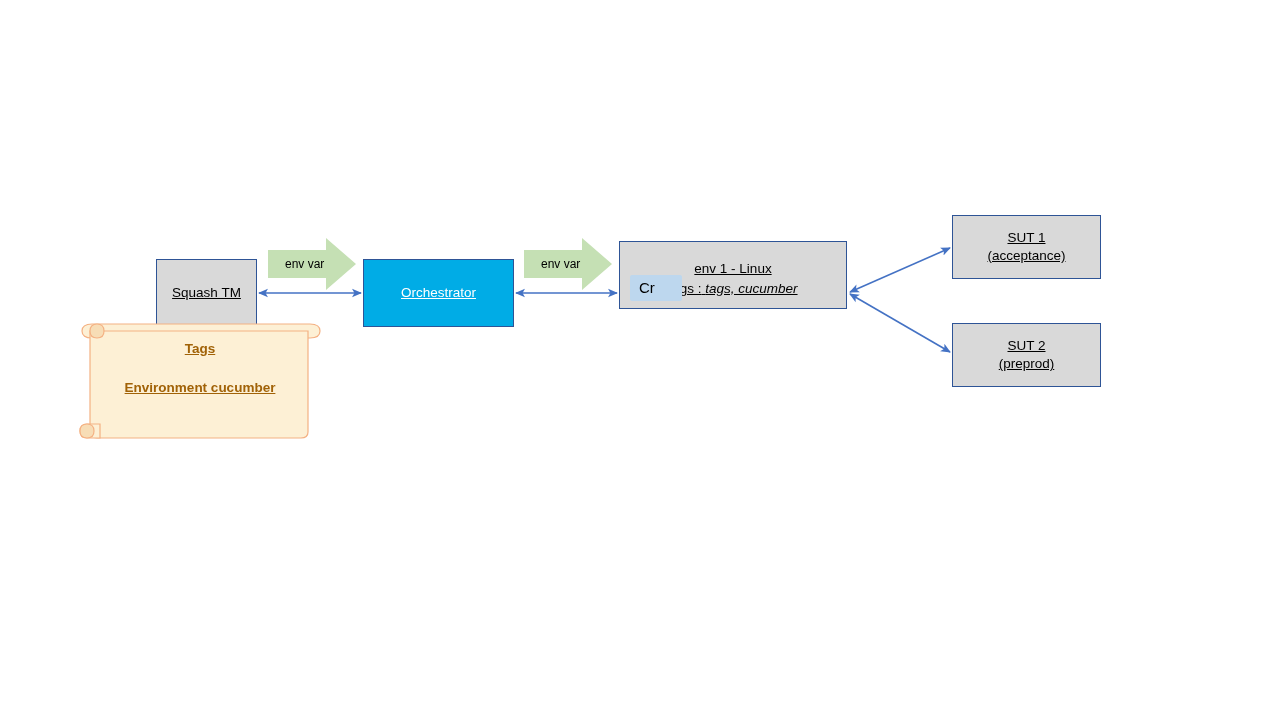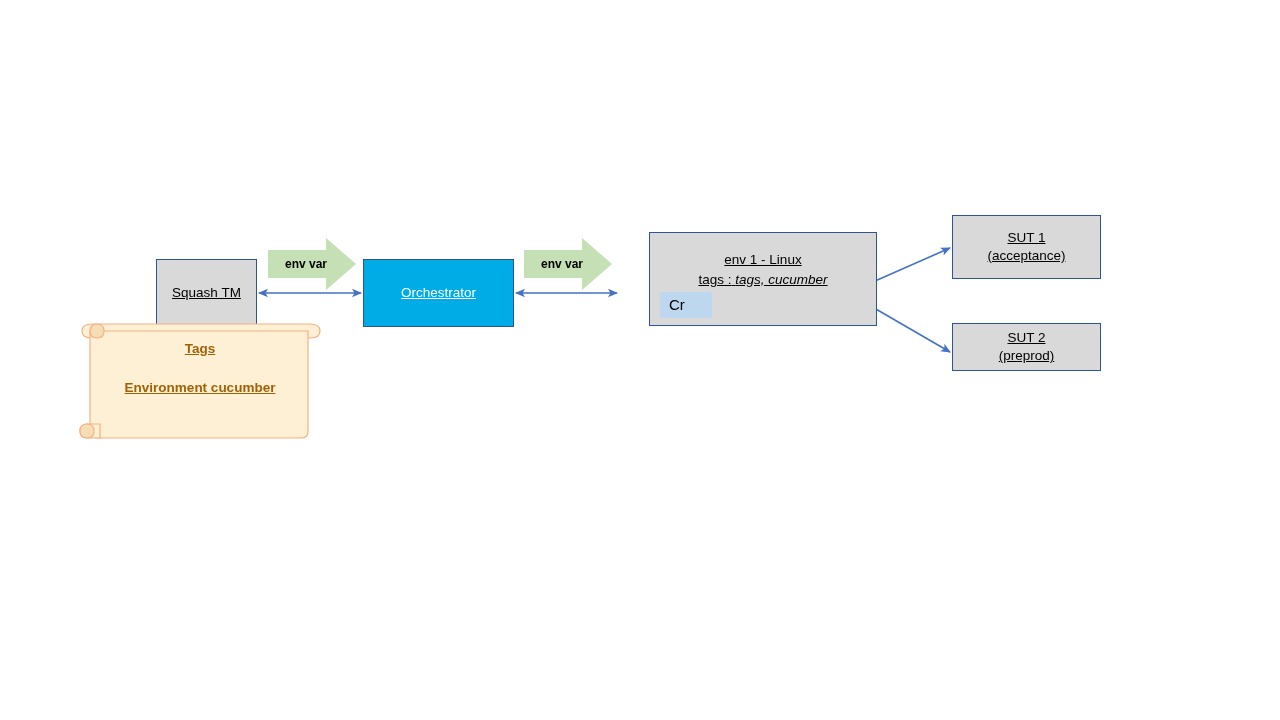--- a/index.html
+++ b/index.html
@@ -47,24 +47,24 @@
     background: #d9d9d9;
     color: #000000;
   }
   .node.blue {
     background: #00ace6;
     color: #ffffff;
   }
   
   #node-squash  { left: 156px; top: 259px; width: 101px; height: 68px; }
   #node-orch    { left: 363px; top: 259px; width: 151px; height: 68px; }
-  #node-env     { left: 619px; top: 232px; width: 228px; height: 94px;
-                  display: block; justify-content: flex-start; margin-left: 30px; }
+  #node-env     { left: 619px; top: 241px; width: 228px; height: 68px;
+                  display: block; justify-content: flex-start; }
   #node-sut1    { left: 952px; top: 215px; width: 149px; height: 64px; }
-  #node-sut2    { left: 952px; top: 323px; width: 149px; height: 48px; }
+  #node-sut2    { left: 952px; top: 323px; width: 149px; height: 64px; }
 
   
   .env-lines {
     margin-top: 17px;
     text-align: center;
     font-size: 13.5px;
     line-height: 1.45;
   }
   .env-tags-val { font-style: italic; }
   .env-chip {
@@ -79,21 +79,20 @@
     align-items: center;
     padding-left: 9px;
     box-sizing: border-box;
     font-size: 15px;
     color: #000000;
   }
 
   
   .block-arrow {
     position: absolute;
-    font-weight: bold;
   }
   .block-arrow .ba-label {
     position: absolute;
     left: 0;
     top: 0;
     width: 100%;
     height: 100%;
     display: flex;
     align-items: center;
     font-size: 12px;

